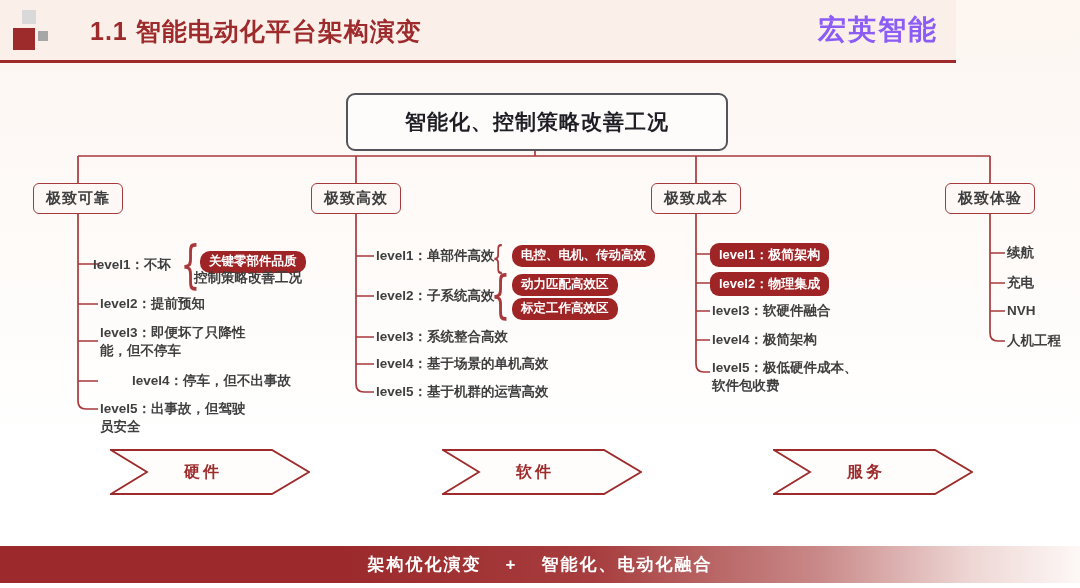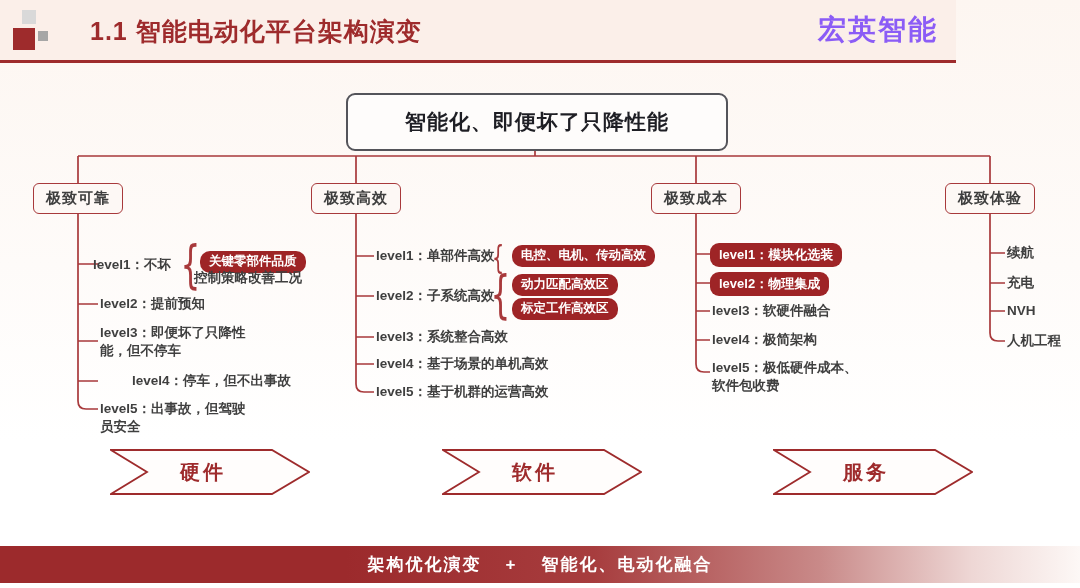--- a/index.html
+++ b/index.html
@@ -59,21 +59,21 @@
   .brace{
     position:absolute;color:#a8393b;font-weight:400;line-height:1;
     font-family:"DejaVu Sans",sans-serif;transform:scaleX(0.6);
   }
   
   .arrow{position:absolute;width:200px;height:46px;}
   .arrow svg{position:absolute;left:0;top:0;}
   .arrow .arrow-label{
     position:absolute;left:0;top:0;width:186px;height:46px;
     display:flex;align-items:center;justify-content:center;
-    font-size:20px;font-weight:600;color:#9e2b2c;letter-spacing:3px;
+    font-size:16px;font-weight:600;color:#9e2b2c;letter-spacing:3px;
   }
   
   .footer{
     position:absolute;left:0;top:546px;width:1080px;height:37px;
     background:linear-gradient(90deg,#9c2a2c 0%,#9c2a2c 32%,#a73d3e 55%,#c98a89 76%,#eed7d5 90%,#fdf8f6 100%);
     display:flex;align-items:center;justify-content:center;
     color:#ffffff;font-size:17px;font-weight:bold;letter-spacing:2px;
   }
   .footer .plus{margin:0 24px;font-weight:bold;}
 </style>
@@ -98,21 +98,21 @@
       <path d="M78 214 V401 Q78 409 86 409 H98 M78 264 H98 M78 304 H98 M78 341 H98 M78 381 H98"></path>
 
       <path d="M356 214 V384 Q356 392 364 392 H374 M356 256 H374 M356 296 H374 M356 337 H374 M356 364 H374"></path>
 
       <path d="M696 214 V364 Q696 372 704 372 H710 M696 254 H710 M696 283 H710 M696 311 H710 M696 340 H710"></path>
 
       <path d="M990 214 V333 Q990 341 998 341 H1005 M990 253 H1005 M990 283 H1005 M990 311 H1005"></path>
     </g>
   </svg>
 
-  <div class="root-box">智能化、即便坏了只降性能</div>
+  <div class="root-box">智能化、控制策略改善工况</div>
 
   <div class="cat cat1">极致可靠</div>
   <div class="cat cat2">极致高效</div>
   <div class="cat cat3">极致成本</div>
   <div class="cat cat4">极致体验</div>
 
   <div class="lvl" style="left:93px;top:256px;">level1：不坏</div>
   <div class="brace" style="left:174px;top:238px;font-size:52px;">{</div>
   <div class="badge" style="left:200px;top:243px;margin-top:8px;">关键零部件品质</div>
   <div class="lvl" style="left:194px;top:269px;font-weight:600;">控制策略改善工况</div>
@@ -125,21 +125,21 @@
   <div class="brace" style="left:488px;top:241px;font-size:32px;">{</div>
   <div class="badge" style="left:512px;top:245px;">电控、电机、传动高效</div>
   <div class="lvl" style="left:376px;top:287px;">level2：子系统高效</div>
   <div class="brace" style="left:484px;top:268px;font-size:52px;">{</div>
   <div class="badge" style="left:512px;top:274px;">动力匹配高效区</div>
   <div class="badge" style="left:512px;top:298px;">标定工作高效区</div>
   <div class="lvl" style="left:376px;top:328px;">level3：系统整合高效</div>
   <div class="lvl" style="left:376px;top:355px;">level4：基于场景的单机高效</div>
   <div class="lvl" style="left:376px;top:383px;">level5：基于机群的运营高效</div>
 
-  <div class="badge badge-big" style="left:710px;top:243px;">level1：模块化选装</div>
+  <div class="badge badge-big" style="left:710px;top:243px;">level1：极简架构</div>
   <div class="badge badge-big" style="left:710px;top:272px;">level2：物理集成</div>
   <div class="lvl" style="left:712px;top:302px;">level3：软硬件融合</div>
   <div class="lvl" style="left:712px;top:331px;">level4：极简架构</div>
   <div class="lvl wrap2" style="left:712px;top:359px;width:146px;">level5：极低硬件成本、软件包收费</div>
 
   <div class="lvl" style="left:1007px;top:244px;">续航</div>
   <div class="lvl" style="left:1007px;top:274px;">充电</div>
   <div class="lvl" style="left:1007px;top:302px;">NVH</div>
   <div class="lvl" style="left:1007px;top:332px;">人机工程</div>
 

